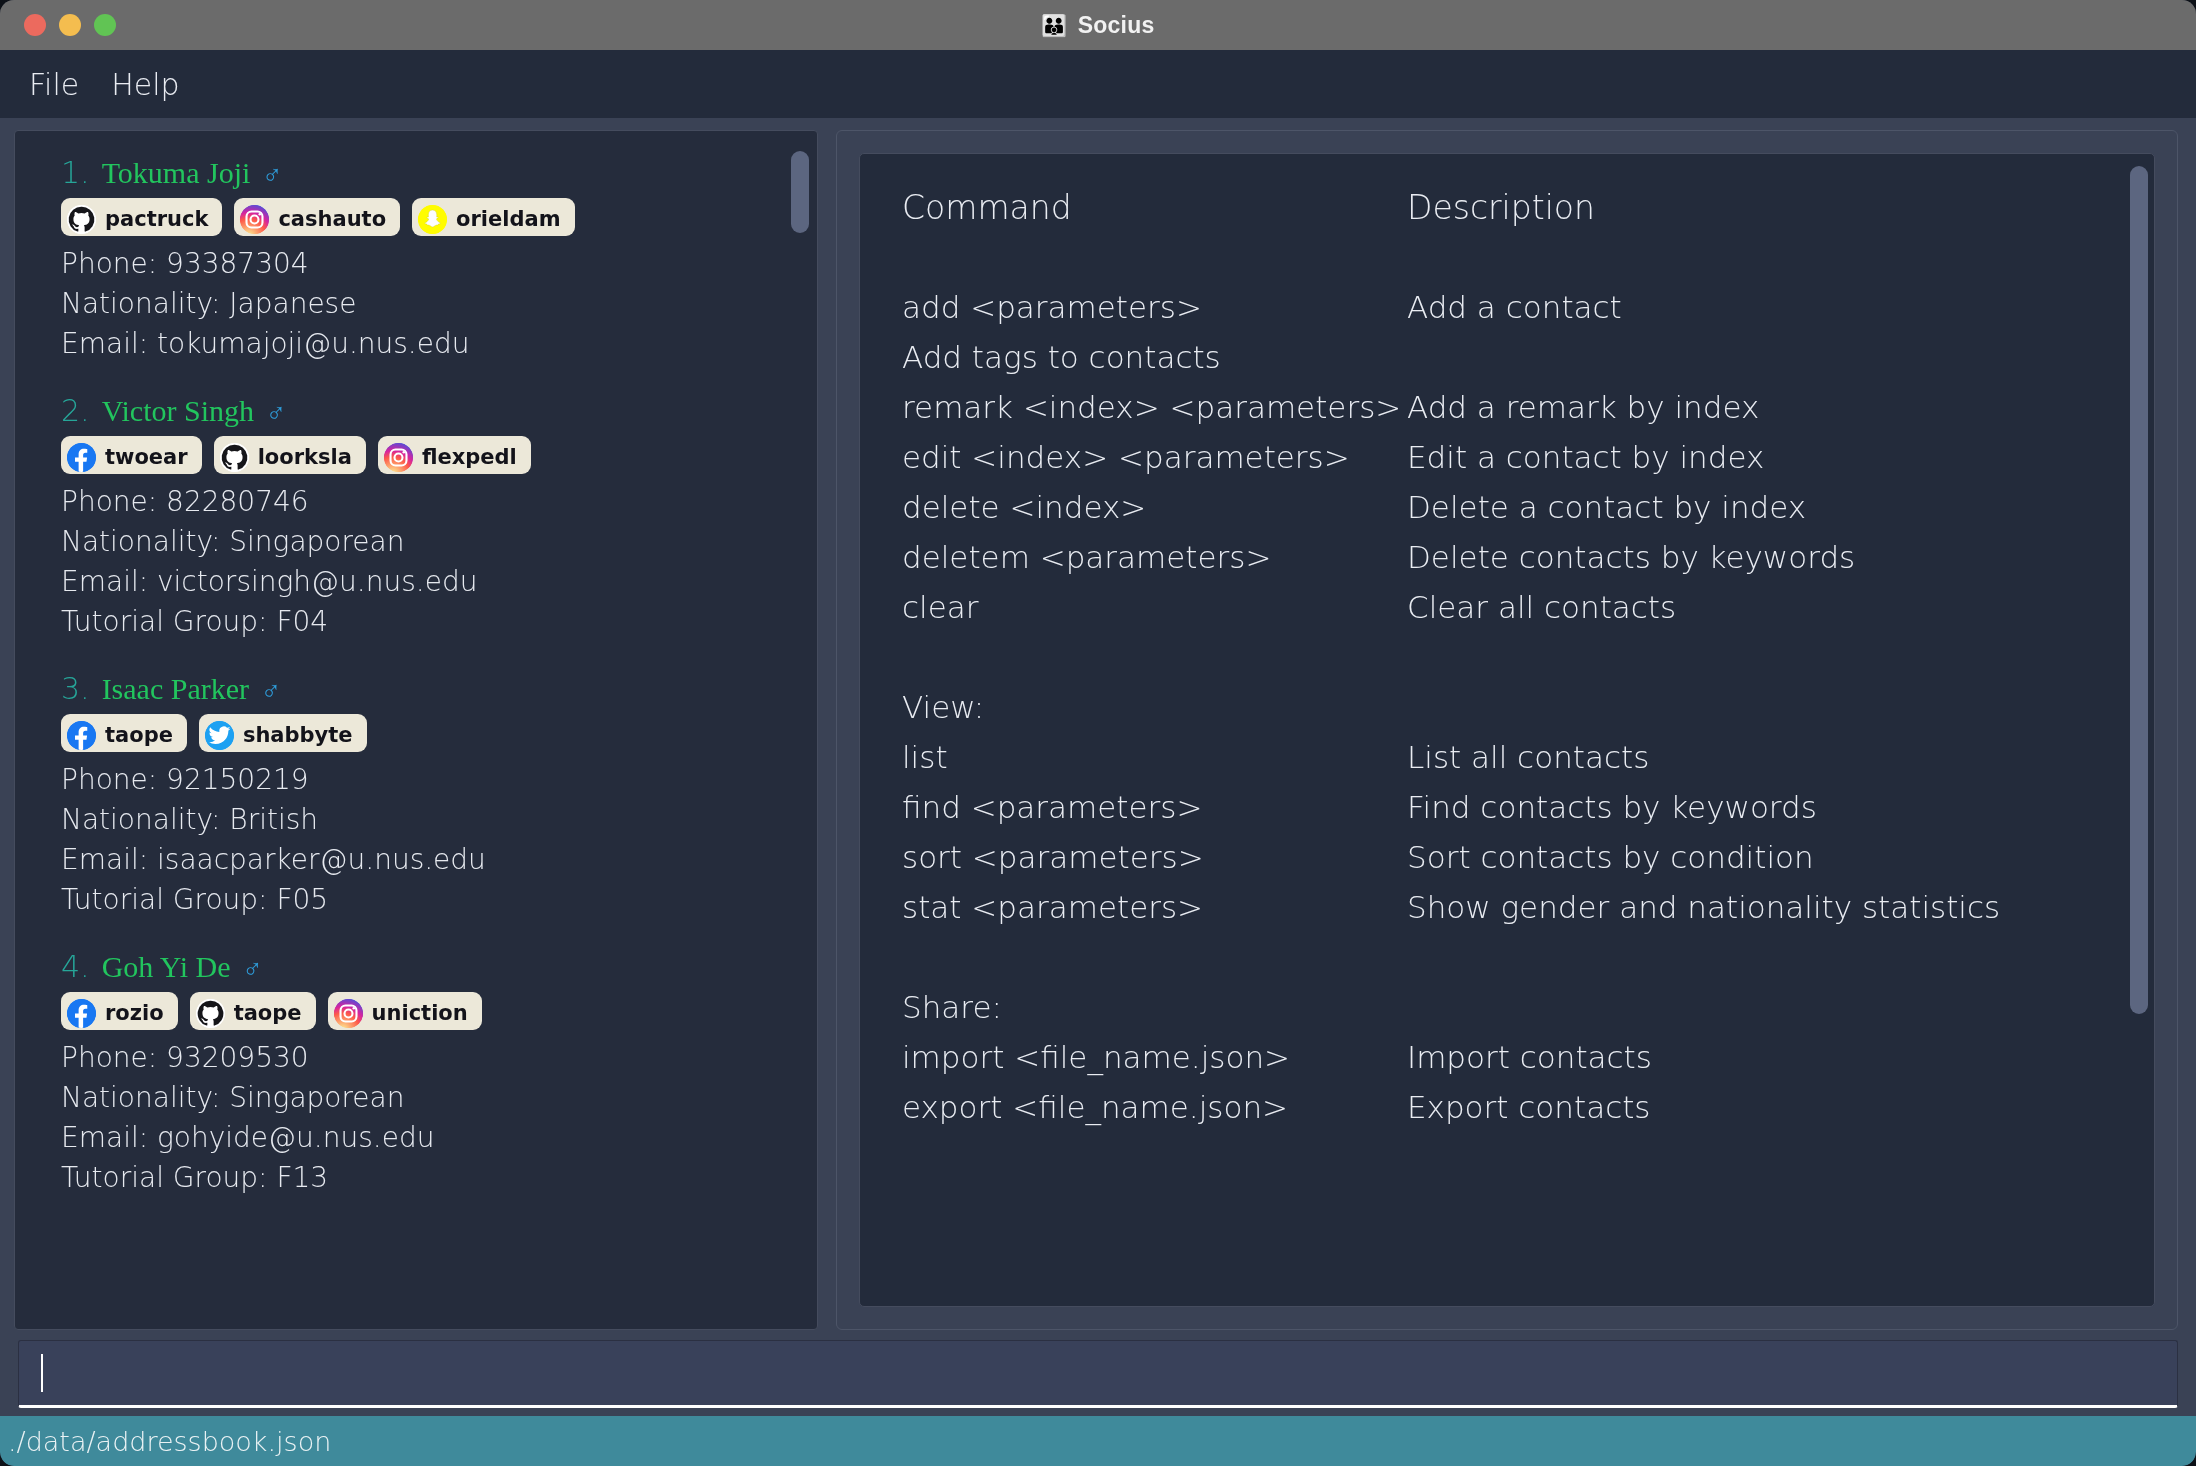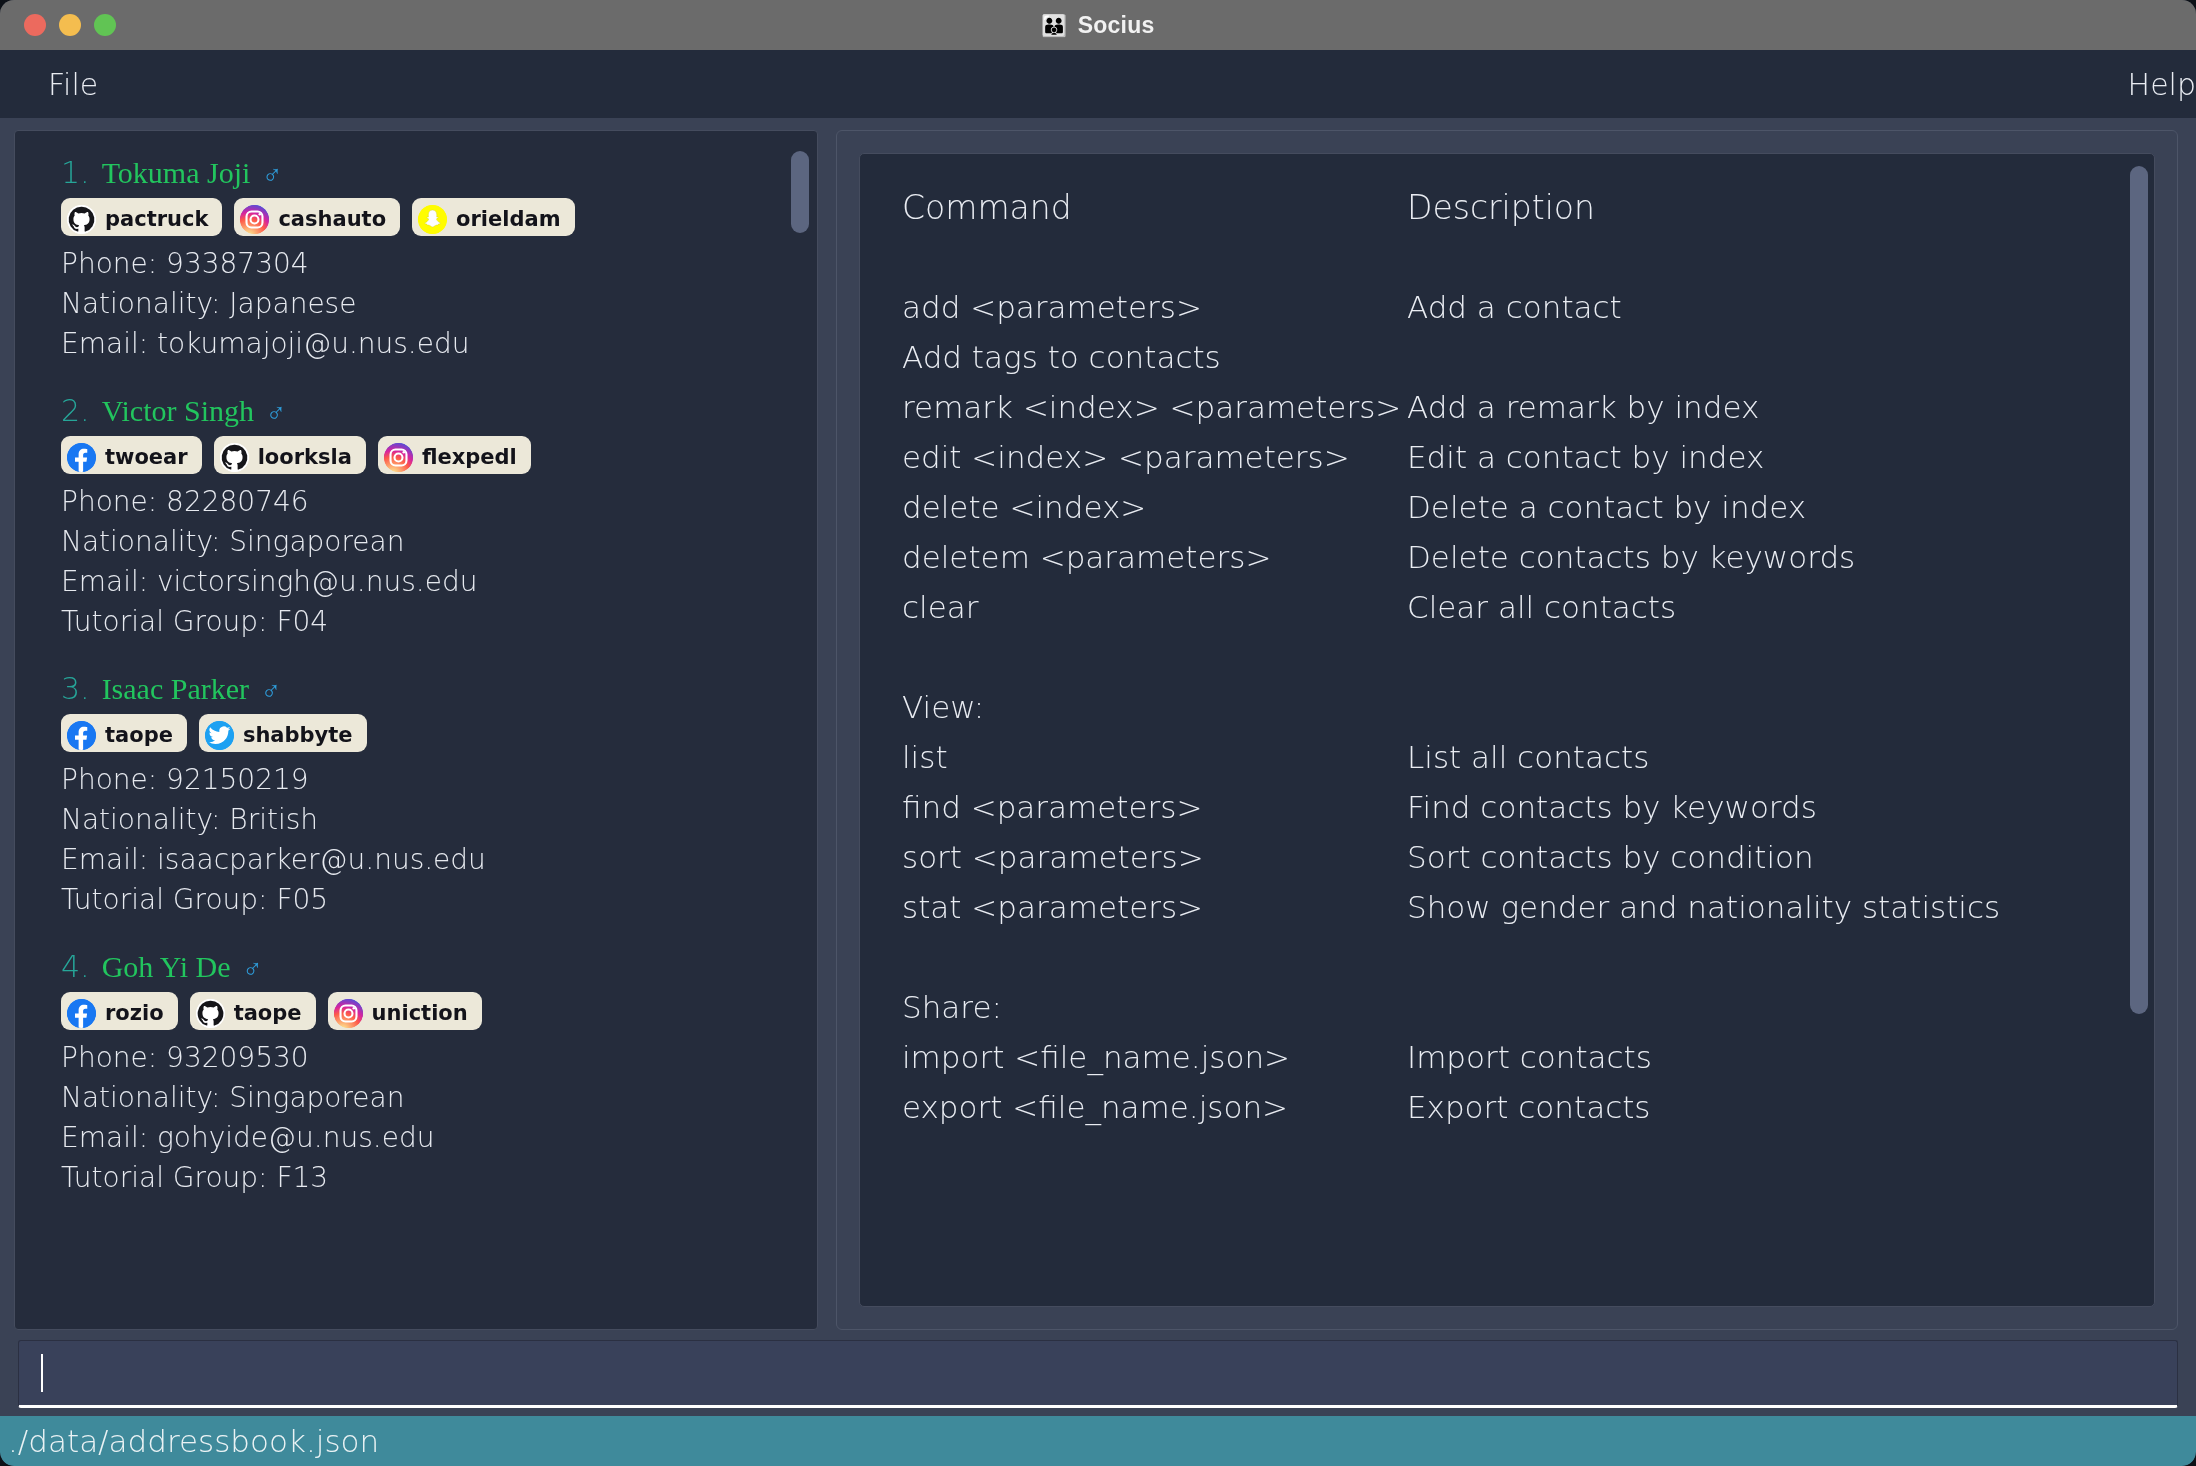--- a/index.html
+++ b/index.html
@@ -40,21 +40,21 @@
   #title-text {
     font-size: 23px; font-weight: bold; color: #f2f2f2;
     letter-spacing: .2px;
   }
 
   
   #menubar {
     height: 68px; flex: 0 0 68px;
     background: #232b3b;
     display: flex; align-items: center;
-    padding-left: 48px; gap: 32px; justify-content: space-between;
+    padding-left: 29px; gap: 32px;
   }
   .menu-item {
     font-size: 30px; color: #e9ecf2;
     font-family: "DejaVu Sans", sans-serif;
     font-weight: 300;
     cursor: default;
   }
 
   
   #body-area {
@@ -227,21 +227,21 @@
   
   #statusbar {
     flex: 0 0 50px;
     background: #3f8a9b;
     display: flex; align-items: center;
     padding-left: 8px;
     border-bottom-left-radius: 14px;
     border-bottom-right-radius: 14px;
   }
   #status-text {
-    font-size: 31px; color: #eaf2f4;
+    font-size: 27px; color: #eaf2f4;
     font-family: "DejaVu Sans", sans-serif; font-weight: 300;
   }
 </style>
 </head>
 <body>
 
 <div id="window">
 
   <div id="titlebar">
     <div id="traffic-lights">

